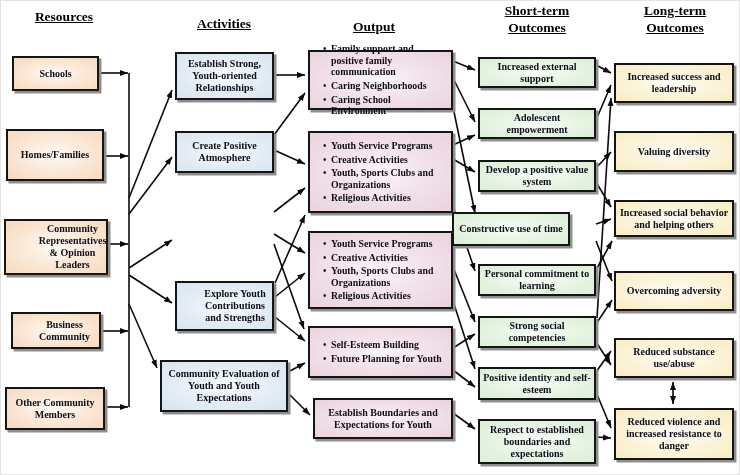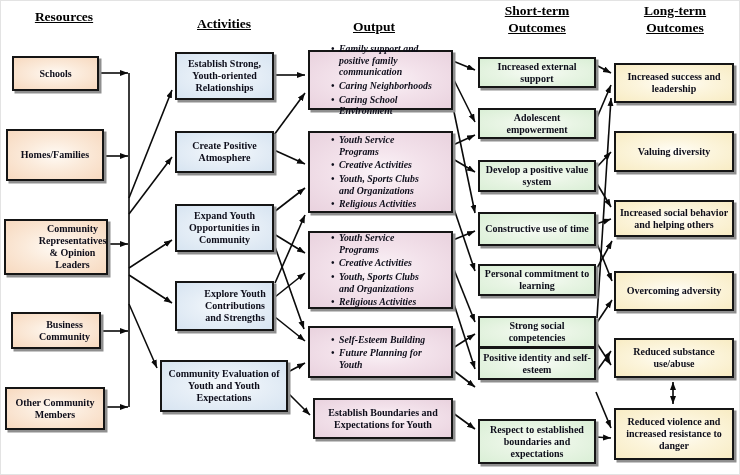--- a/index.html
+++ b/index.html
@@ -23,21 +23,21 @@
   }
   .res{background:radial-gradient(ellipse at center,#fffaf4 0%,#fbeada 45%,#f7d9bf 100%);}
   .act{background:radial-gradient(ellipse at center,#f8fbfd 0%,#e7eff7 45%,#d7e4f1 100%);}
   .out{background:radial-gradient(ellipse at center,#fbf4f8 0%,#f3e2eb 45%,#e9d2de 100%);}
   .sho{background:radial-gradient(ellipse at center,#f8fcf6 0%,#e9f5e5 45%,#daefd6 100%);}
   .lon{background:radial-gradient(ellipse at center,#fffef8 0%,#fcf5dd 45%,#f8ecc4 100%);}
   .bullets{
     display:block;width:100%;text-align:left;padding:1px 2px 1px 6px;box-sizing:border-box;
     font-size:9.8px;line-height:1.18;
   }
-  .bullets .bi{position:relative;padding-left:8px;margin:2px 12px;font-style:italic;}
+  .bullets .bi{position:relative;padding-left:8px;margin:2px 4px;}
   .bullets .bi::before{content:"\2022";position:absolute;left:0;top:0;}
 </style>
 </head>
 <body>
 
 <div class="canvas">
 
   <svg id="edges" viewBox="0 0 740 475">
     <defs>
       <marker id="arrow" markerUnits="userSpaceOnUse" markerWidth="10" markerHeight="8" refX="8" refY="3" orient="auto-start-reverse">
@@ -115,23 +115,20 @@
   <div class="box res" style="left:4px;top:386px;width:100px;height:43px;">
       <span>Other Community Members</span>
     </div>
 
   <div class="box act" style="left:174px;top:51px;width:99px;height:48px;">
       <span>Establish Strong, Youth-oriented Relationships</span>
     </div>
   <div class="box act" style="left:174px;top:130px;width:99px;height:42px;">
       <span>Create Positive Atmosphere</span>
     </div>
-  <div class="box act" style="left:174px;top:203px;width:99px;height:48px;">
-      <span>Expand Youth Opportunities in Community</span>
-    </div>
   <div class="box act" style="left:174px;top:280px;width:99px;height:50px;padding-left:24px;">
       <span>Explore Youth Contributions and Strengths</span>
     </div>
   <div class="box act" style="left:159px;top:359px;width:128px;height:52px;">
       <span>Community Evaluation of Youth and Youth Expectations</span>
     </div>
 
   <div class="box out" style="left:307px;top:49px;width:145px;height:60px;">
     <div class="bullets">
       <div class="bi">Family support and positive family communication</div>
@@ -167,30 +164,30 @@
 
   <div class="box sho" style="left:477px;top:56px;width:118px;height:31px;">
       <span>Increased external support</span>
     </div>
   <div class="box sho" style="left:477px;top:107px;width:118px;height:31px;">
       <span>Adolescent empowerment</span>
     </div>
   <div class="box sho" style="left:477px;top:159px;width:118px;height:32px;">
       <span>Develop a positive value system</span>
     </div>
-  <div class="box sho" style="left:477px;top:211px;width:118px;height:34px;">
+  <div class="box sho" style="left:451px;top:211px;width:118px;height:34px;">
       <span>Constructive use of time</span>
     </div>
   <div class="box sho" style="left:477px;top:263px;width:118px;height:32px;">
       <span>Personal commitment to learning</span>
     </div>
   <div class="box sho" style="left:477px;top:315px;width:118px;height:32px;">
       <span>Strong social competencies</span>
     </div>
-  <div class="box sho" style="left:477px;top:346px;width:118px;height:33px;">
+  <div class="box sho" style="left:477px;top:366px;width:118px;height:33px;">
       <span>Positive identity and self-esteem</span>
     </div>
   <div class="box sho" style="left:477px;top:418px;width:118px;height:45px;">
       <span>Respect to established boundaries and expectations</span>
     </div>
 
   <div class="box lon" style="left:613px;top:62px;width:120px;height:40px;">
       <span>Increased success and leadership</span>
     </div>
   <div class="box lon" style="left:613px;top:130px;width:120px;height:41px;">

